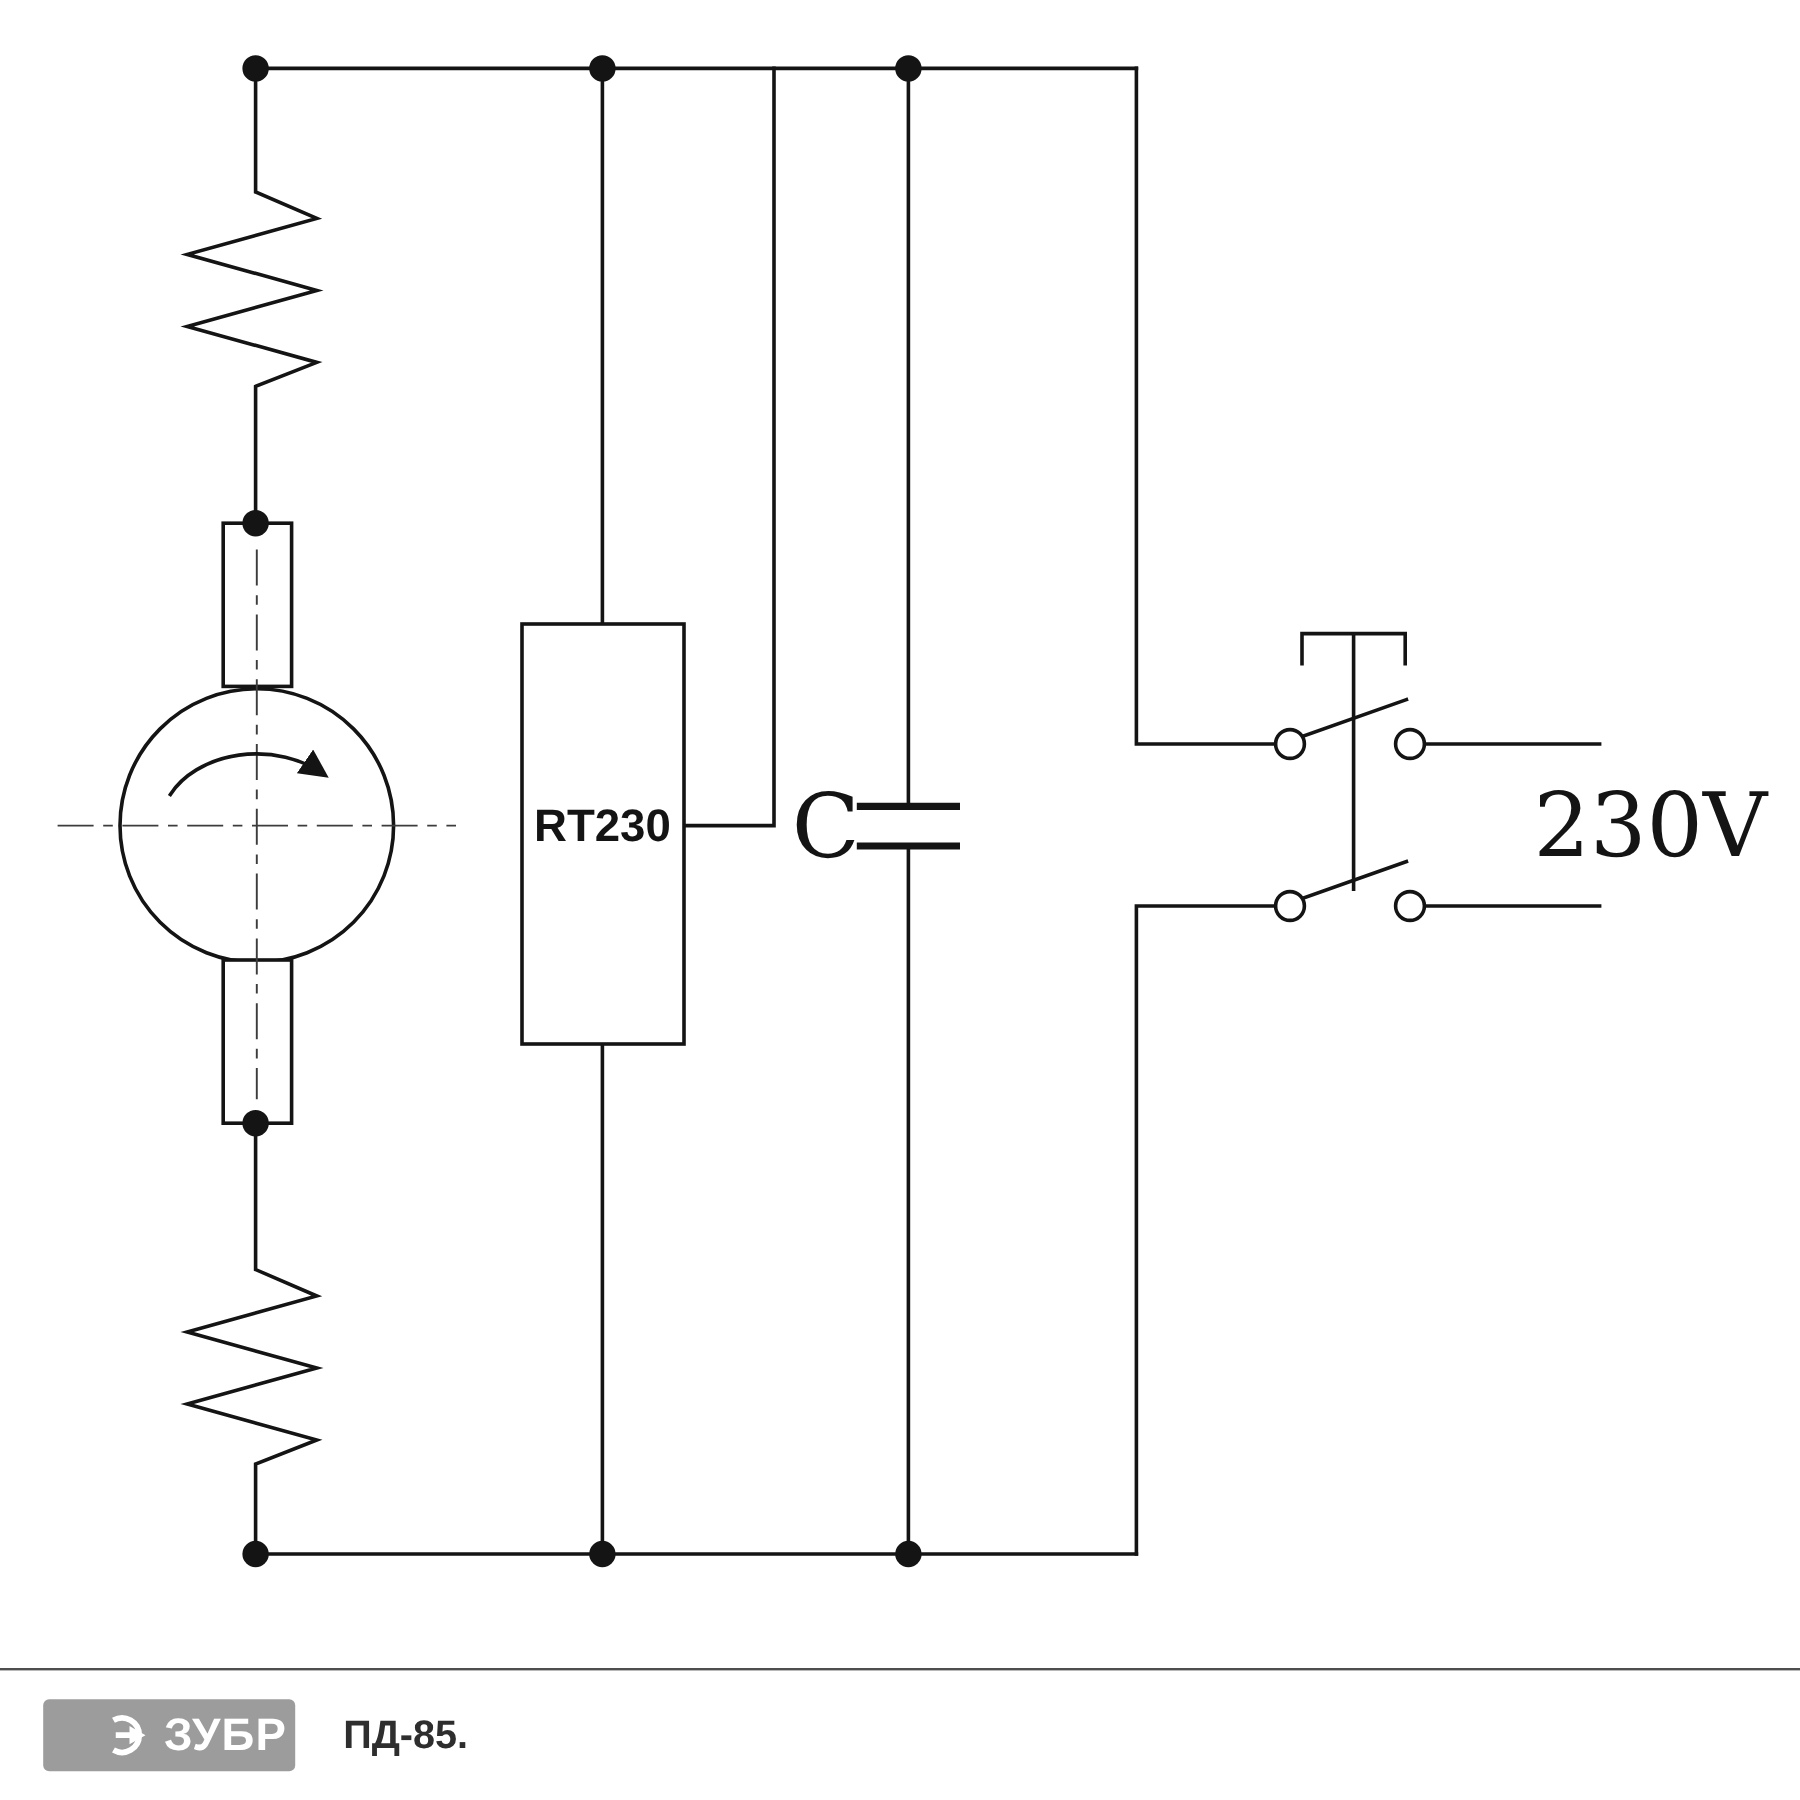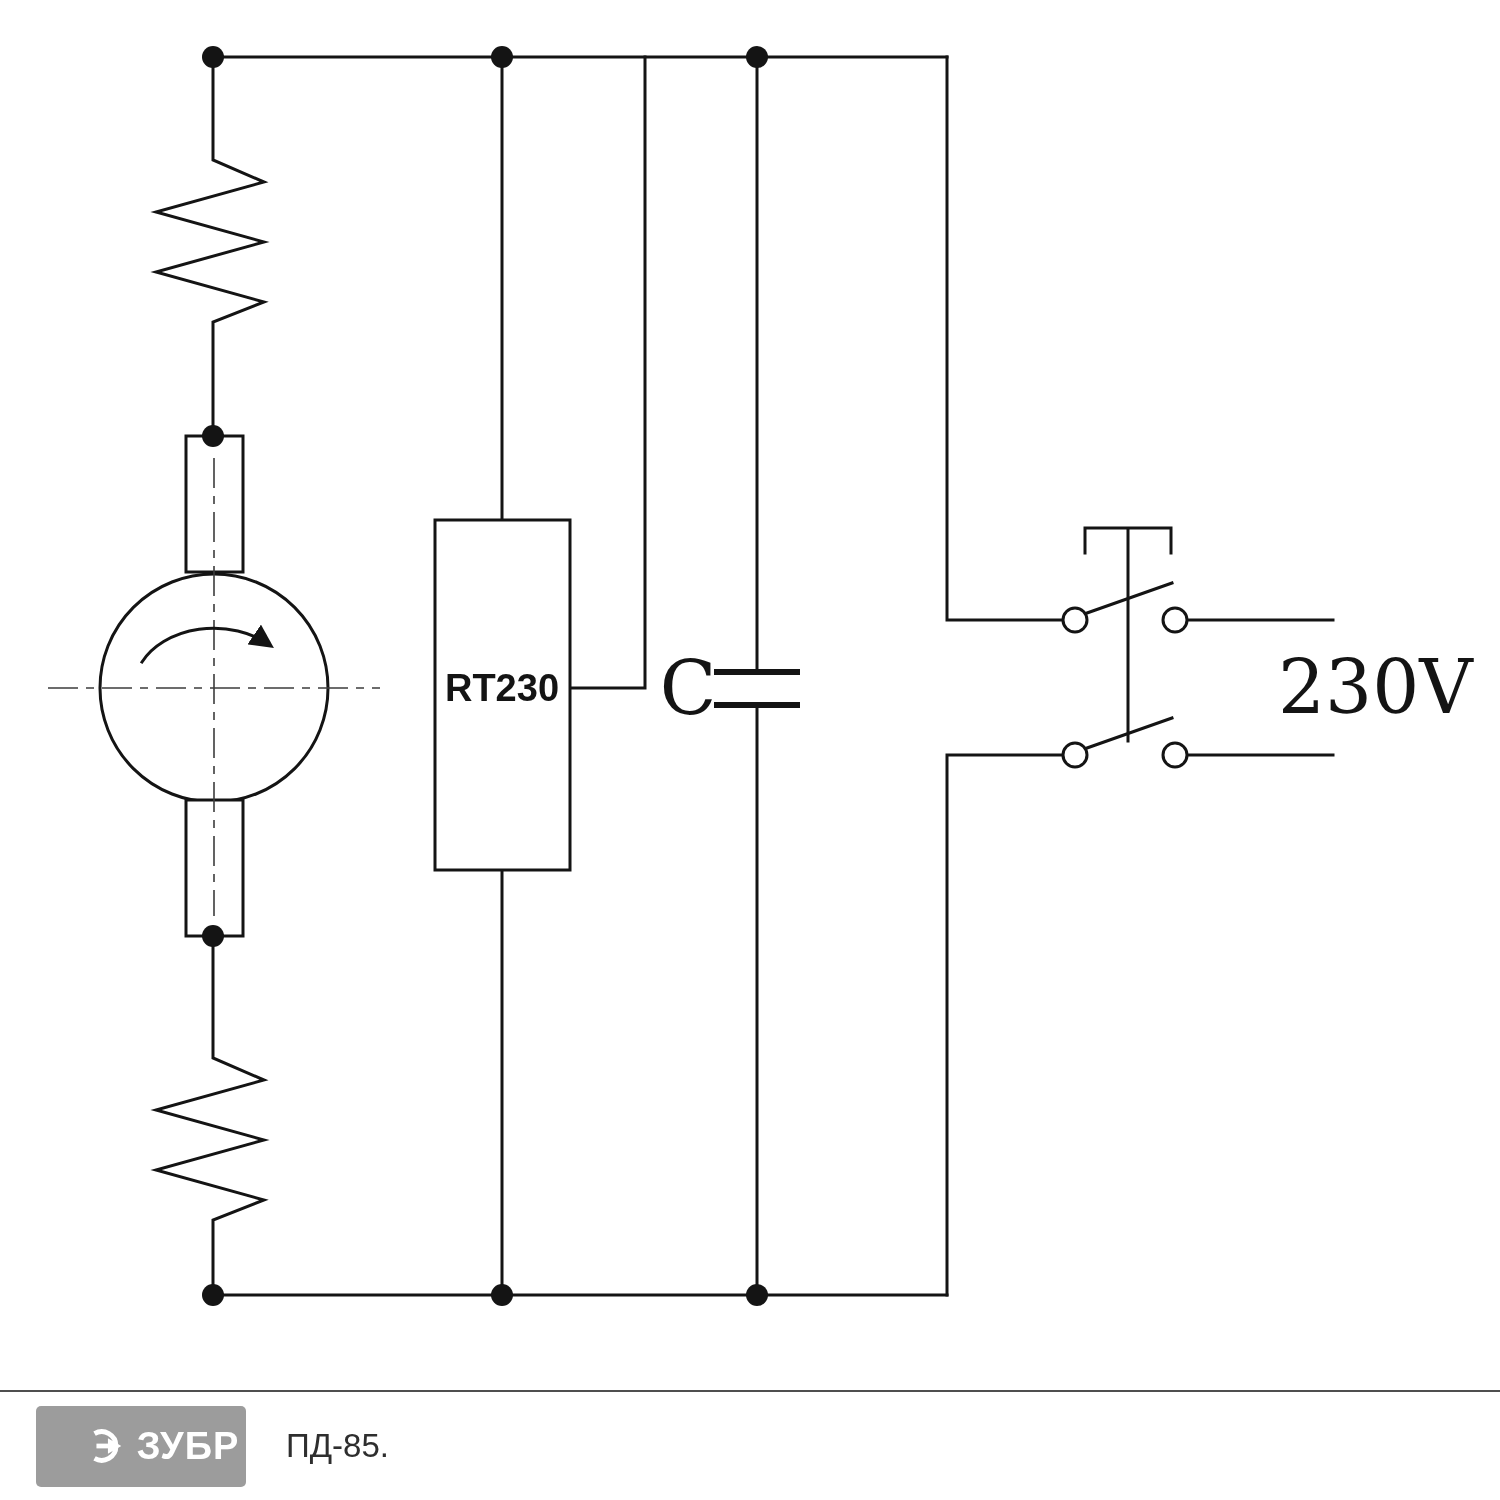--- a/index.html
+++ b/index.html
@@ -20,25 +20,25 @@
   .dot circle{fill:var(--line);stroke:none;}
   .cline{stroke:#3c3c3c;stroke-width:1.6;fill:none;stroke-dasharray:30 8 8 8;}
   .arrowhead{fill:var(--line);}
   .rt-label{font-family:"Liberation Sans",sans-serif;font-weight:bold;font-size:38px;
             fill:var(--line);text-anchor:middle;}
   .cap-label{font-family:"DejaVu Serif",serif;font-size:74px;fill:var(--line);text-anchor:middle;}
   .v-label{font-family:"DejaVu Serif",serif;font-size:74px;fill:var(--line);}
   .footer{position:absolute;left:0;top:1390px;width:1500px;height:110px;
           border-top:2px solid #4f4f4f;display:flex;align-items:center;
           padding:0 36px;gap:40px;background:#fff;}
-  .logo-box{width:210px;height:81px;background:var(--logo-bg);border-radius:5px;
+  .logo-box{width:210px;height:60px;background:var(--logo-bg);border-radius:5px;
             display:flex;align-items:center;justify-content:center;gap:10px;flex:0 0 auto;padding-left:42px;}
   .logo-text{color:var(--logo-text);font-weight:bold;font-size:38px;letter-spacing:1px;}
   .caption{font-size:33px;color:var(--text);display:flex;align-items:baseline;gap:12px;white-space:nowrap;}
-  .caption .model{font-weight:normal;}
+  .caption .model{font-weight:bold;}
 </style>
 </head>
 <body>
 
 <div class="page">
 
   <svg class="schematic" viewBox="0 0 1500 1390" width="1500" height="1390" xmlns="http://www.w3.org/2000/svg">
     <defs>
       <marker id="arrow" viewBox="0 0 10 10" refX="7" refY="5" markerWidth="8" markerHeight="8" orient="auto">
         <path d="M0,0 L10,5 L0,10 z" class="arrowhead"></path>

